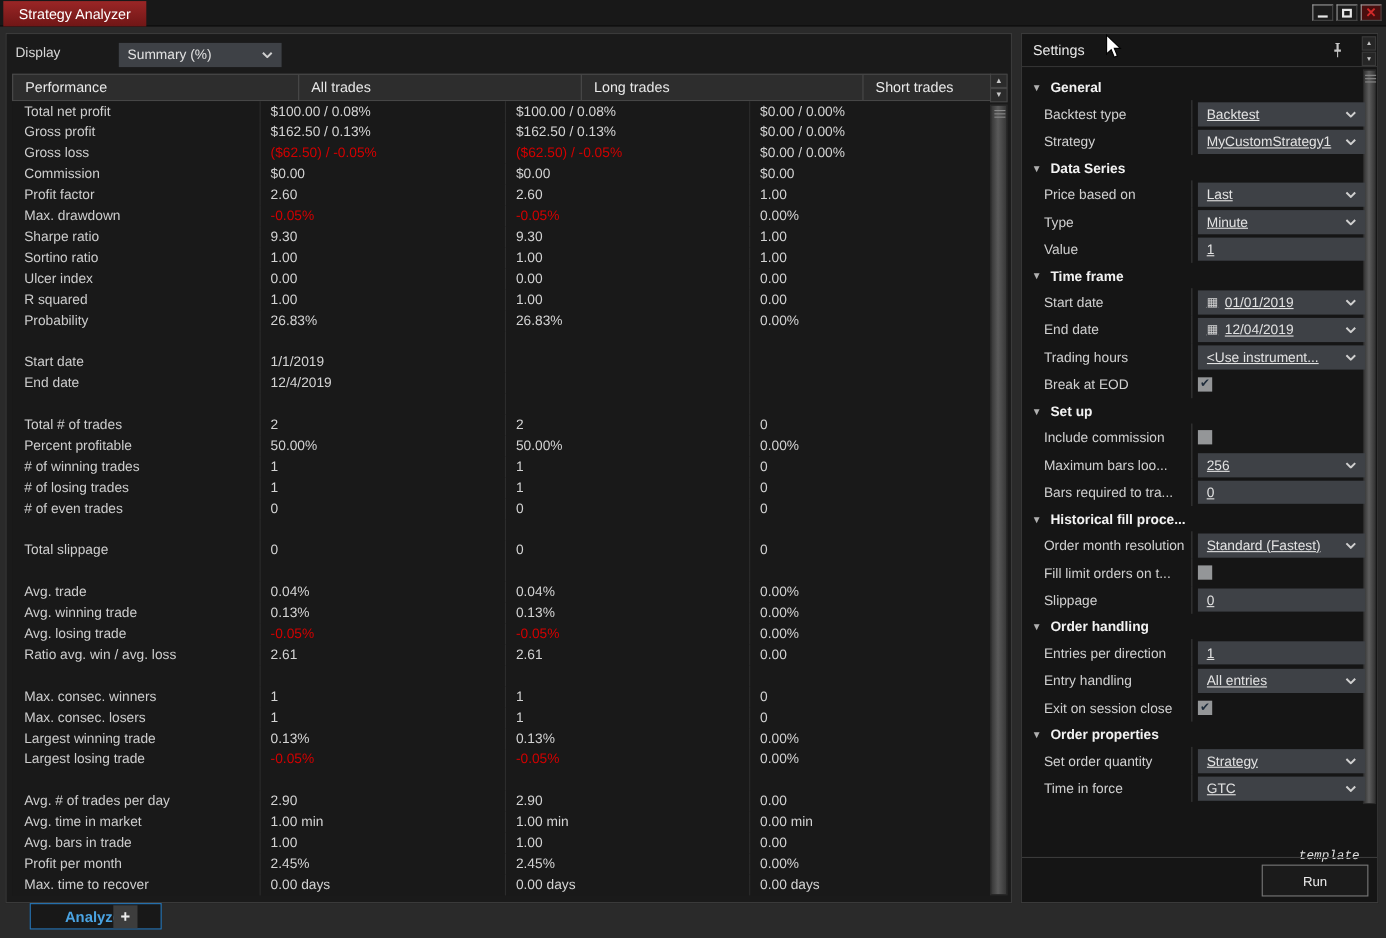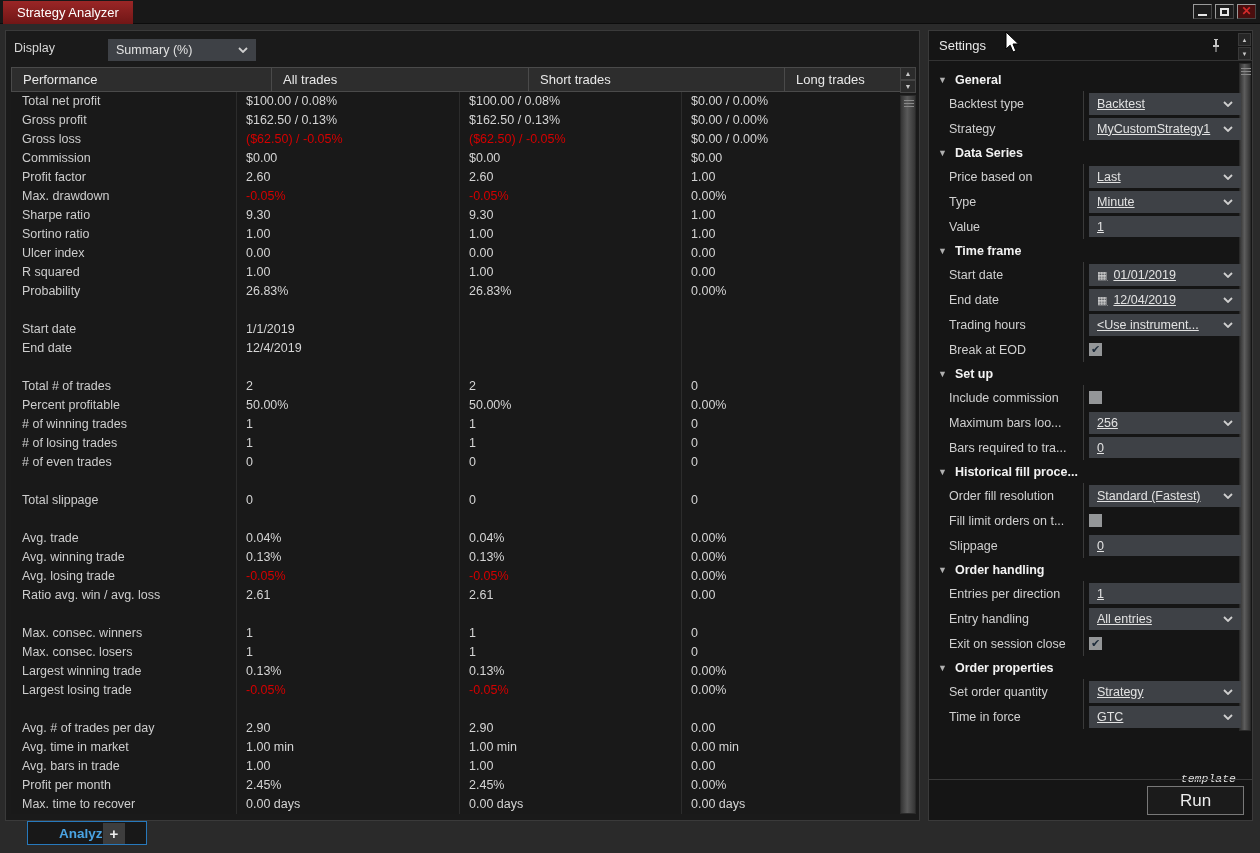--- a/index.html
+++ b/index.html
@@ -71,21 +71,21 @@
   .item-row { height:25px; display:flex; align-items:stretch; padding-left:20px; }
   .item-label { flex:0 0 134px; font-size:12.5px; color:#d0d0d0; display:flex; align-items:center;
     white-space:nowrap; overflow:hidden; }
   .ctl-area { flex:1; border-left:1px solid #3a3a3a; display:flex; align-items:center; padding-left:5px; }
   .ctl { width:152px;text-decoration:underline; }
   .checkbox { width:13px; height:13px; background:#949698; display:flex; align-items:center; justify-content:center; cursor:default; }
   .checkbox .mark { color:#1d2b3a; font-size:11px; line-height:11px; }
   .template-link { position:absolute; right:16px; top:741px; font-size:11.5px; font-style:italic; color:#e0e0e0; cursor:pointer;font-family:Liberation Mono, monospace; }
   .settings-footer { position:absolute; left:0; top:748px; width:100%; height:43px; border-top:1px solid #3a3a3a; }
   .run-btn { position:absolute; right:8px; top:6px; width:97px; height:29px; background:#1b1b1b; border:1px solid #787878;
-    color:#ececec; font-size:17px; display:flex; align-items:center; justify-content:center; cursor:default; }
+    color:#ececec; font-size:12px; display:flex; align-items:center; justify-content:center; cursor:default; }
   
   .cursor { position:absolute; left:1005px; top:31px; pointer-events:none; }
 </style>
 </head>
 <body>
 
 <div class="titlebar">
   <div class="title-tab">
     <span>Strategy Analyzer</span>
   </div>
@@ -112,22 +112,22 @@
             <path d="M1 1 L5 5 L9 1" fill="none" stroke="#cfcfcf" stroke-width="1.8"></path>
           </svg>
         </span>
     </div>
   </div>
 
   <div class="perf-table">
     <div class="thead">
         <div class="th">Performance</div>
         <div class="th">All trades</div>
+        <div class="th">Long trades</div>
         <div class="th">Short trades</div>
-        <div class="th">Long trades</div>
       </div>
     <div class="tbody">
         <div class="trow">
           <div class="td label">Total net profit</div>
           <div class="td val">$100.00 / 0.08%</div>
           <div class="td val">$100.00 / 0.08%</div>
           <div class="td val">$0.00 / 0.00%</div>
         </div>
         <div class="trow">
           <div class="td label">Gross profit</div>
@@ -543,21 +543,21 @@
           <div class="inputbox ctl">
             <span>0</span>
           </div>
         </div>
       </div>
       <div class="sec-header">
         <span class="tri">▼</span>
         <span class="sec-label">Historical fill proce...</span>
       </div>
       <div class="item-row">
-        <span class="item-label">Order fill resolution</span>
+        <span class="item-label">Order month resolution</span>
         <div class="ctl-area">
           <div class="dropdown ctl">
             <span class="dd-val">Standard (Fastest)</span>
             <span class="chev">
               <svg width="10" height="6" viewBox="0 0 10 6">
                 <path d="M1 1 L5 5 L9 1" fill="none" stroke="#cfcfcf" stroke-width="1.8"></path>
               </svg>
             </span>
           </div>
         </div>

